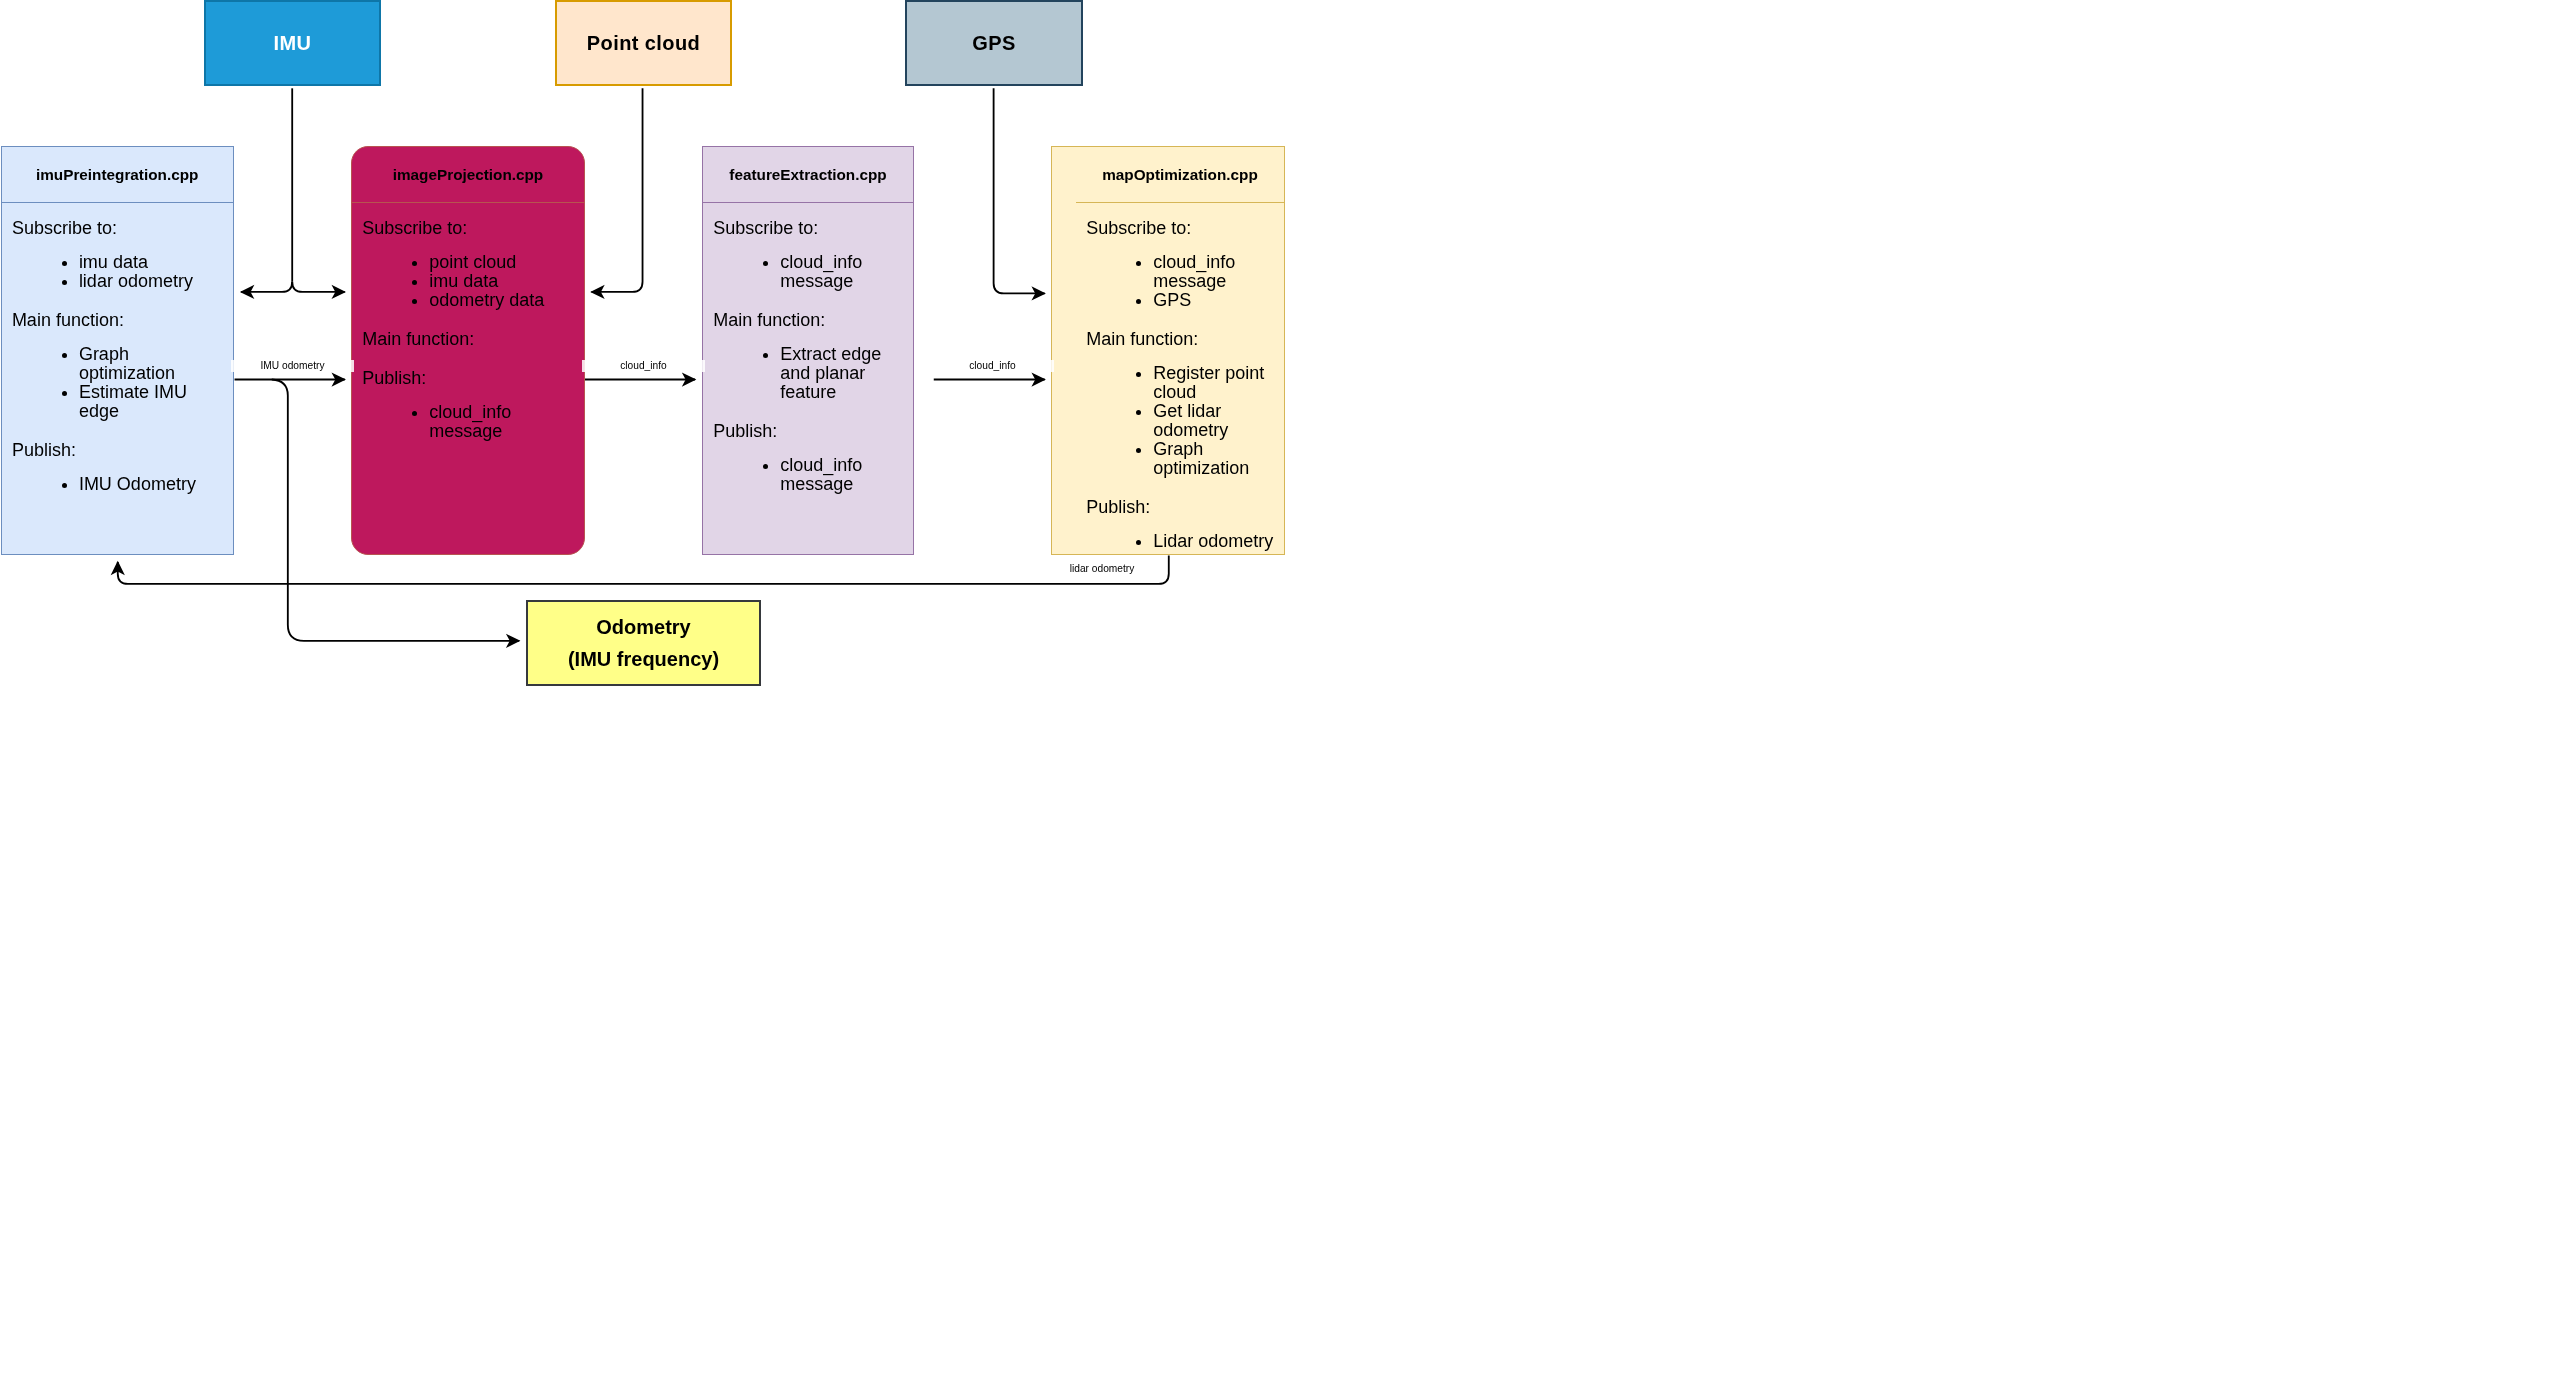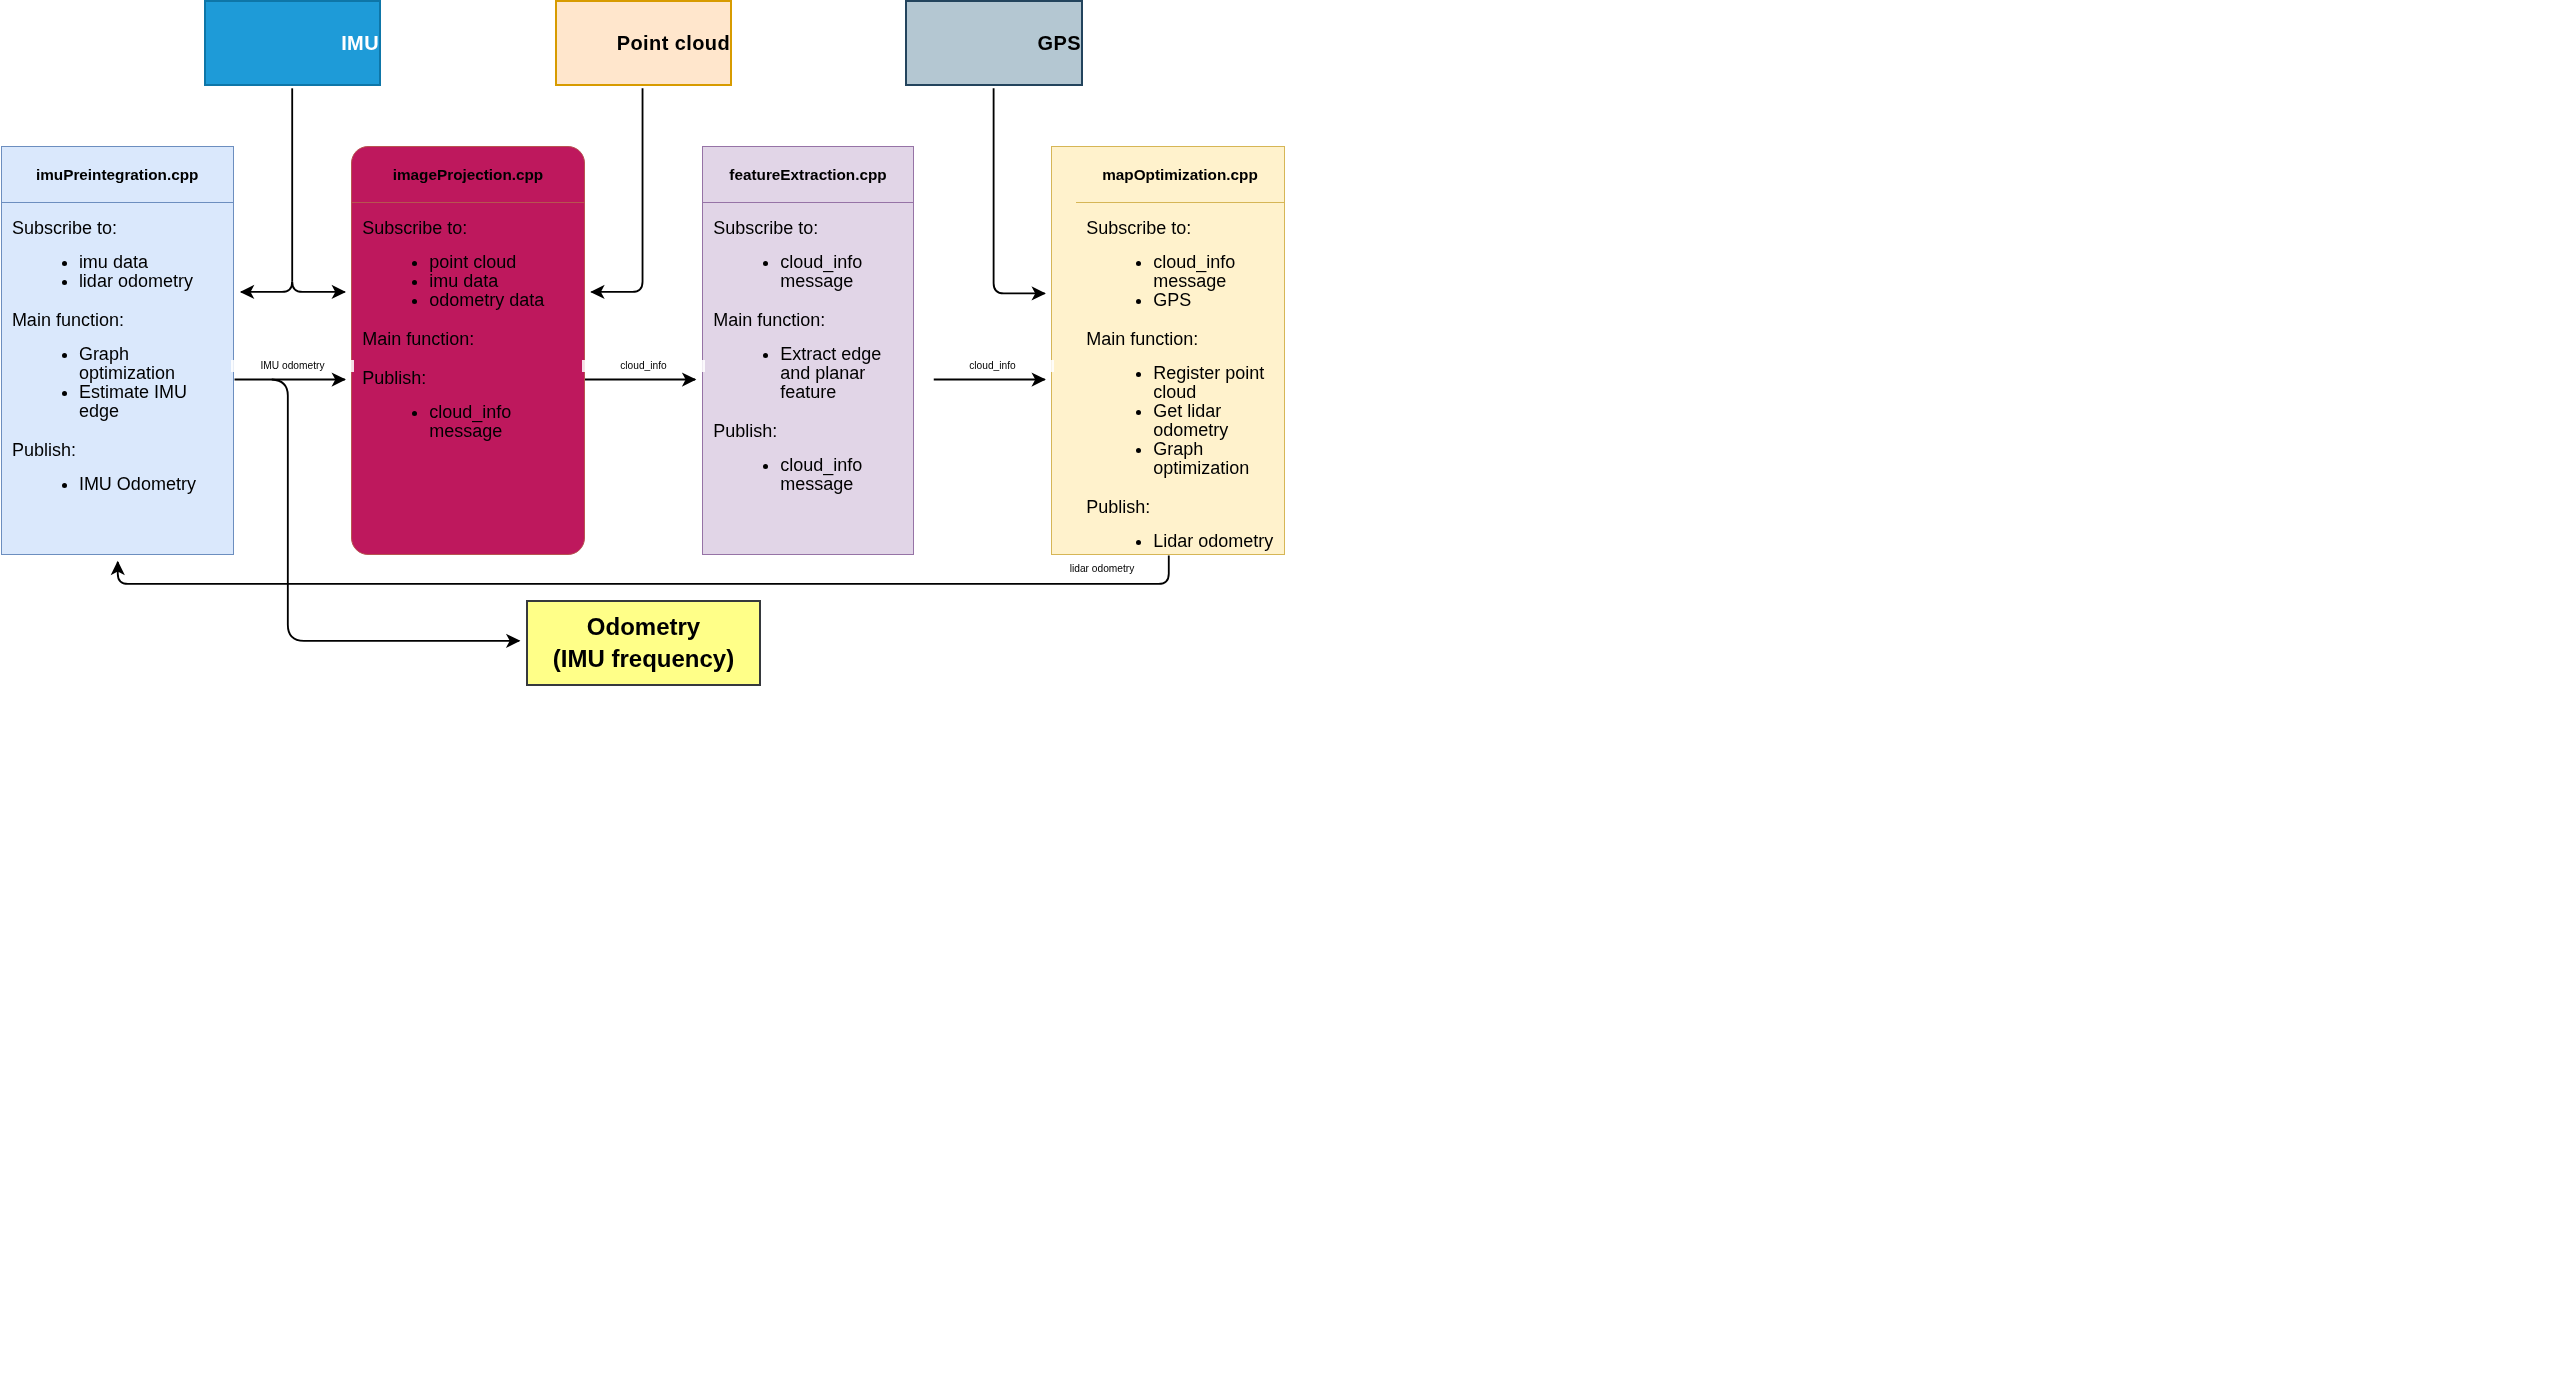--- a/index.html
+++ b/index.html
@@ -9,21 +9,21 @@
     background:#ffffff;
     font-family:"Liberation Sans",sans-serif;
     overflow:hidden;
   }
   svg.wires{position:absolute;left:0;top:0;width:1288px;height:689px;}
 
   
   .source{
     position:absolute;top:0;height:86px;
     border:2.2px solid;box-sizing:border-box;
-    display:flex;align-items:center;justify-content:flex-end;
+    display:flex;align-items:center;justify-content:center;
     font-weight:bold;font-size:20px;letter-spacing:0.4px;
   }
   .src-imu{left:204px;width:177px;}
   .src-pc{left:555px;width:177px;}
   .src-gps{left:905px;width:178px;}
 
   
   .module{
     position:absolute;top:146px;height:409px;
     border:1.5px solid;box-sizing:border-box;
@@ -52,21 +52,21 @@
     padding:0 0 0 67px;
     list-style:disc;
   }
   .module-body li{line-height:19px;}
 
   
   .output-box{
     position:absolute;left:526px;top:600px;width:235px;height:86px;
     border:2.2px solid;box-sizing:border-box;
     display:flex;flex-direction:column;align-items:center;justify-content:center;
-    font-weight:bold;font-size:24px;line-height:24px;color:#000;gap:8px;
+    font-weight:bold;font-size:20px;line-height:24px;color:#000;gap:8px;
   }
 
   
   .edge-label{
     position:absolute;font-size:10.2px;color:#000;text-align:center;
     background:rgba(255,255,255,0.85);line-height:12.4px;
   }
   .lbl-imu-odo{left:231px;top:360px;width:123px;}
   .lbl-ci1{left:582px;top:360px;width:123px;}
   .lbl-ci2{left:931px;top:360px;width:123px;}

